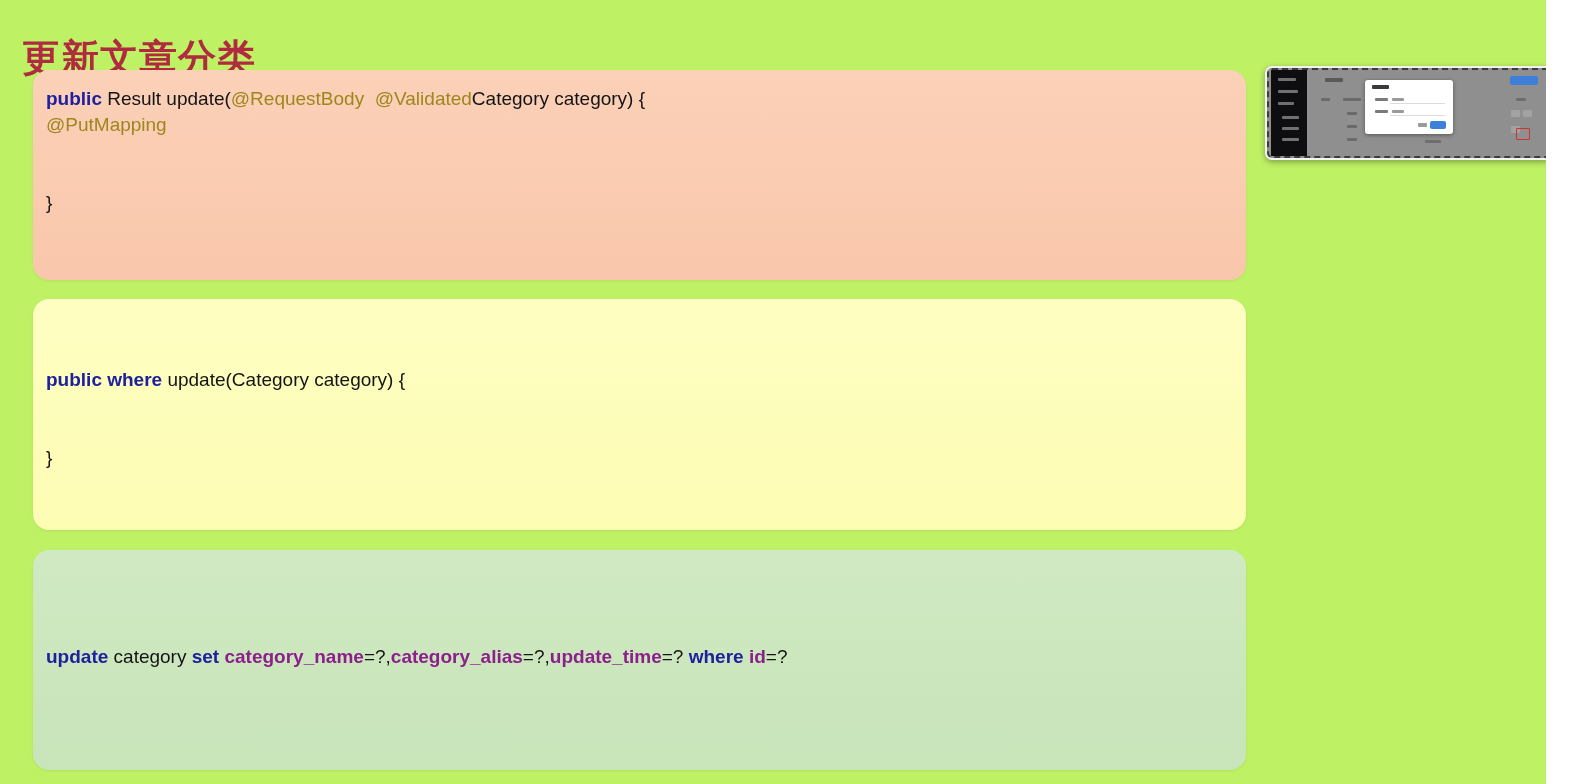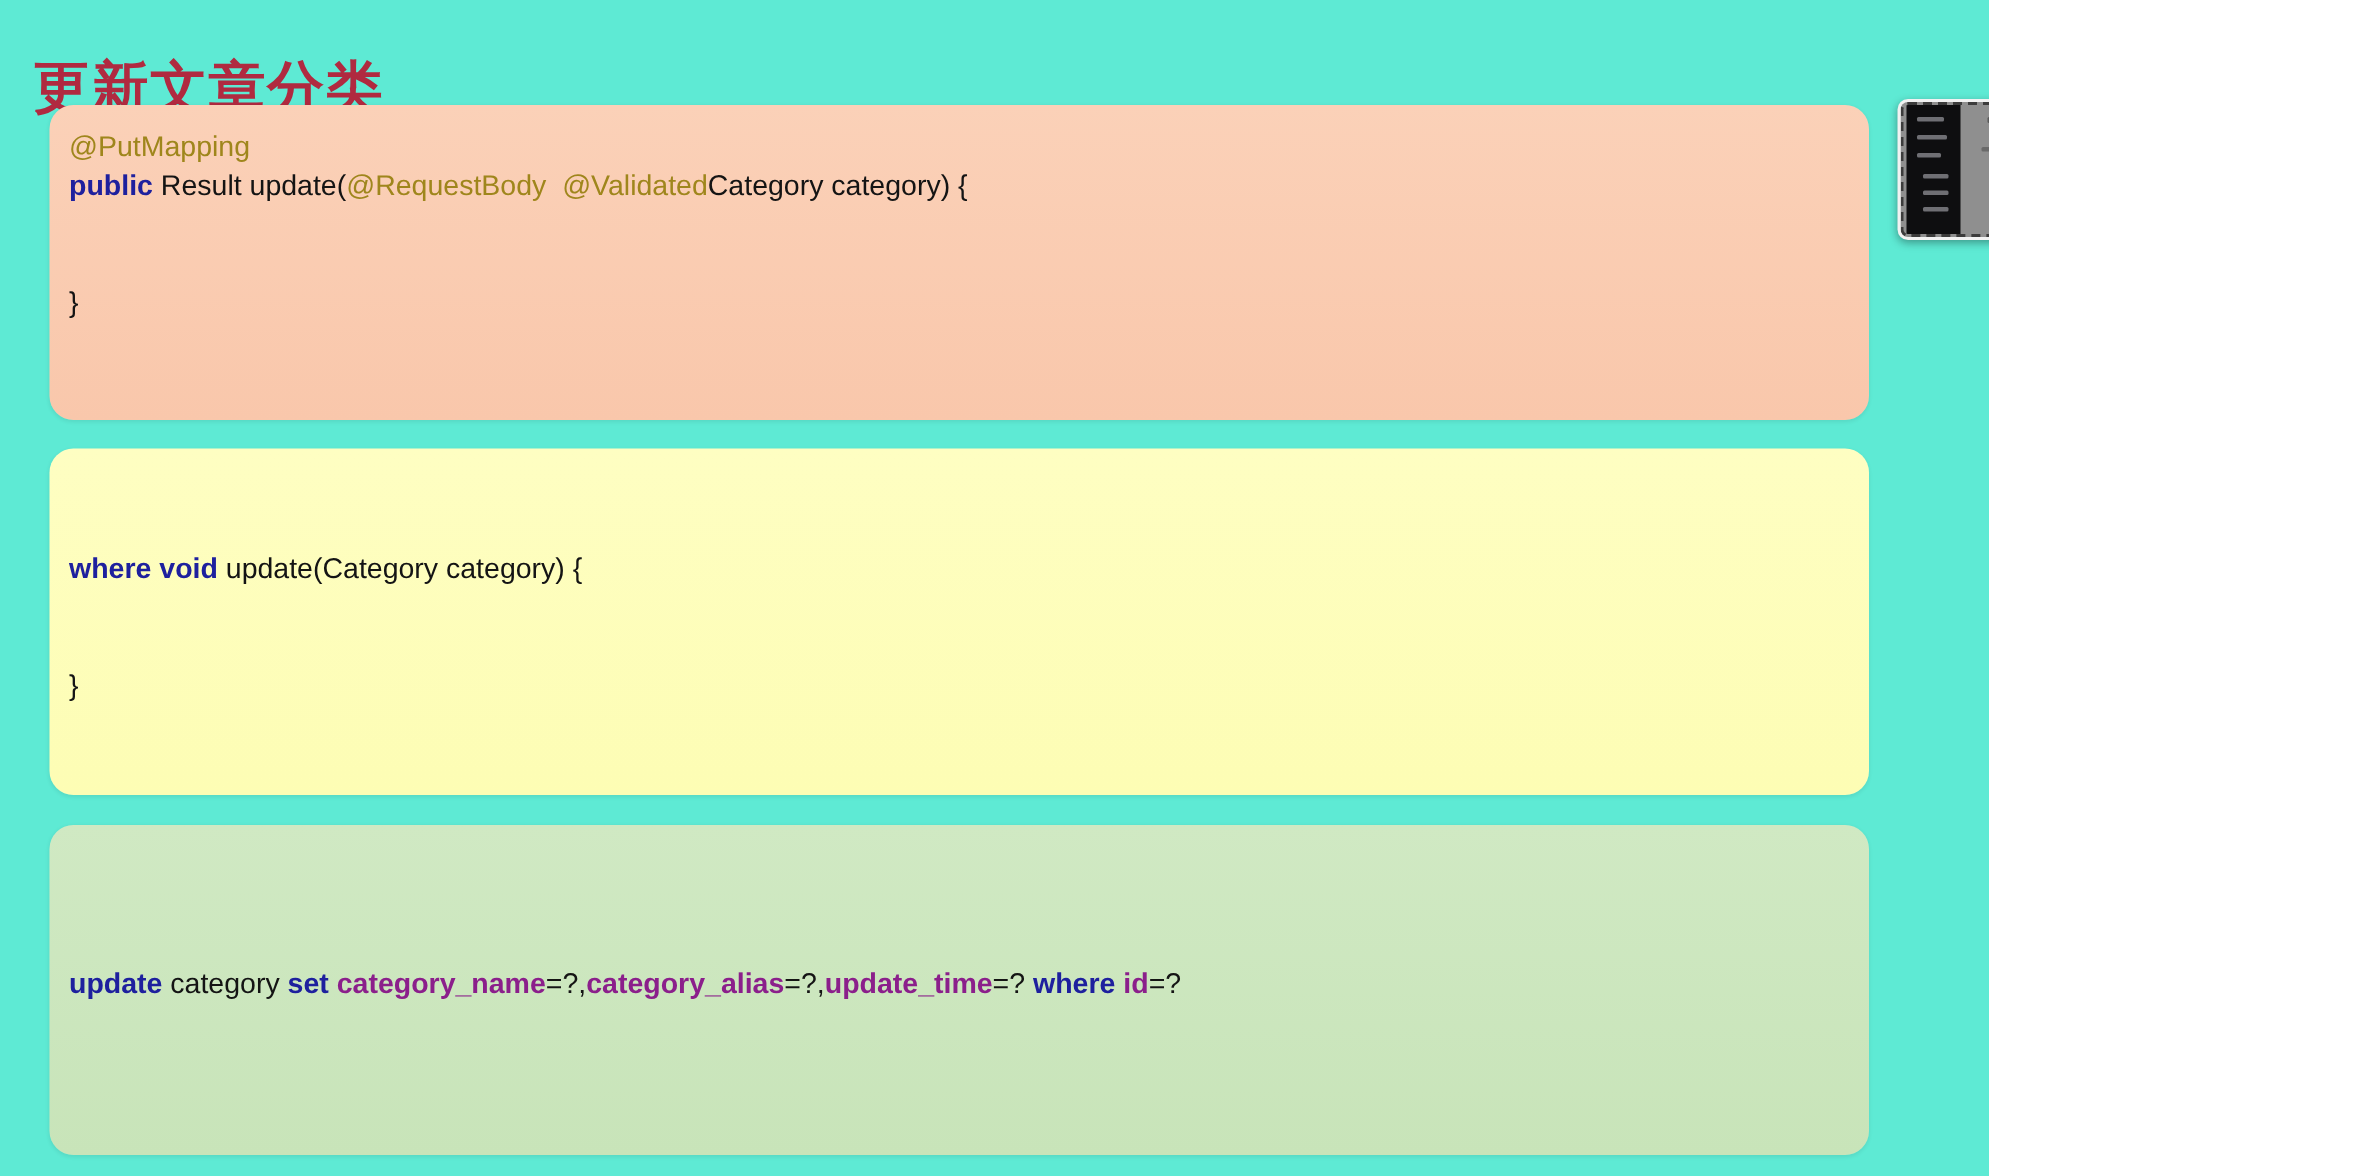--- a/index.html
+++ b/index.html
@@ -1,17 +1,17 @@
 <!DOCTYPE html>
 <html><head>
 <meta charset="utf-8">
 <style>
   html,body{margin:0;padding:0;background:#ffffff;}
   body{font-family:"Liberation Sans","DejaVu Sans",sans-serif;}
-  #stage{position:relative;width:1326px;height:784px;background:#5eead4;overflow:hidden;}
+  #stage{position:relative;width:1546px;height:784px;background:#bef264;overflow:hidden;}
 
   
   .page-title{
     position:absolute;left:22px;top:8px;
     font-size:38px;font-weight:600;color:#B02A40;letter-spacing:1px;
   }
 
   
   .panel{
     position:absolute;left:33px;width:1213px;border-radius:16px;
@@ -72,33 +72,33 @@
 </style>
 </head>
 <body>
 
 <div id="stage">
 
   <h1 class="page-title">更新文章分类</h1>
 
   <section class="panel panel-controller">
     <div class="code">
+        <div class="code-line"><span class="tok-keyword">public</span><span class="tok-plain"> Result update(</span><span class="tok-annotation">@RequestBody</span><span class="tok-plain">  </span><span class="tok-annotation">@Validated</span><span class="tok-plain">Category category) {</span></div>
         <div class="code-line"><span class="tok-annotation">@PutMapping</span></div>
-        <div class="code-line"><span class="tok-keyword">public</span><span class="tok-plain"> Result update(</span><span class="tok-annotation">@RequestBody</span><span class="tok-plain">  </span><span class="tok-annotation">@Validated</span><span class="tok-plain">Category category) {</span></div>
         <div class="code-line"></div>
         <div class="code-line"></div>
         <div class="code-line"><span class="tok-plain">}</span></div>
       </div>
   </section>
 
   <section class="panel panel-service">
     <div class="code">
         <div class="code-line"></div>
         <div class="code-line"></div>
-        <div class="code-line"><span class="tok-keyword">where void</span><span class="tok-plain"> update(Category category) {</span></div>
+        <div class="code-line"><span class="tok-keyword">public where</span><span class="tok-plain"> update(Category category) {</span></div>
         <div class="code-line"></div>
         <div class="code-line"></div>
         <div class="code-line"><span class="tok-plain">}</span></div>
       </div>
   </section>
 
   <section class="panel panel-mapper">
     <div class="code">
         <div class="code-line"></div>
         <div class="code-line"></div>

